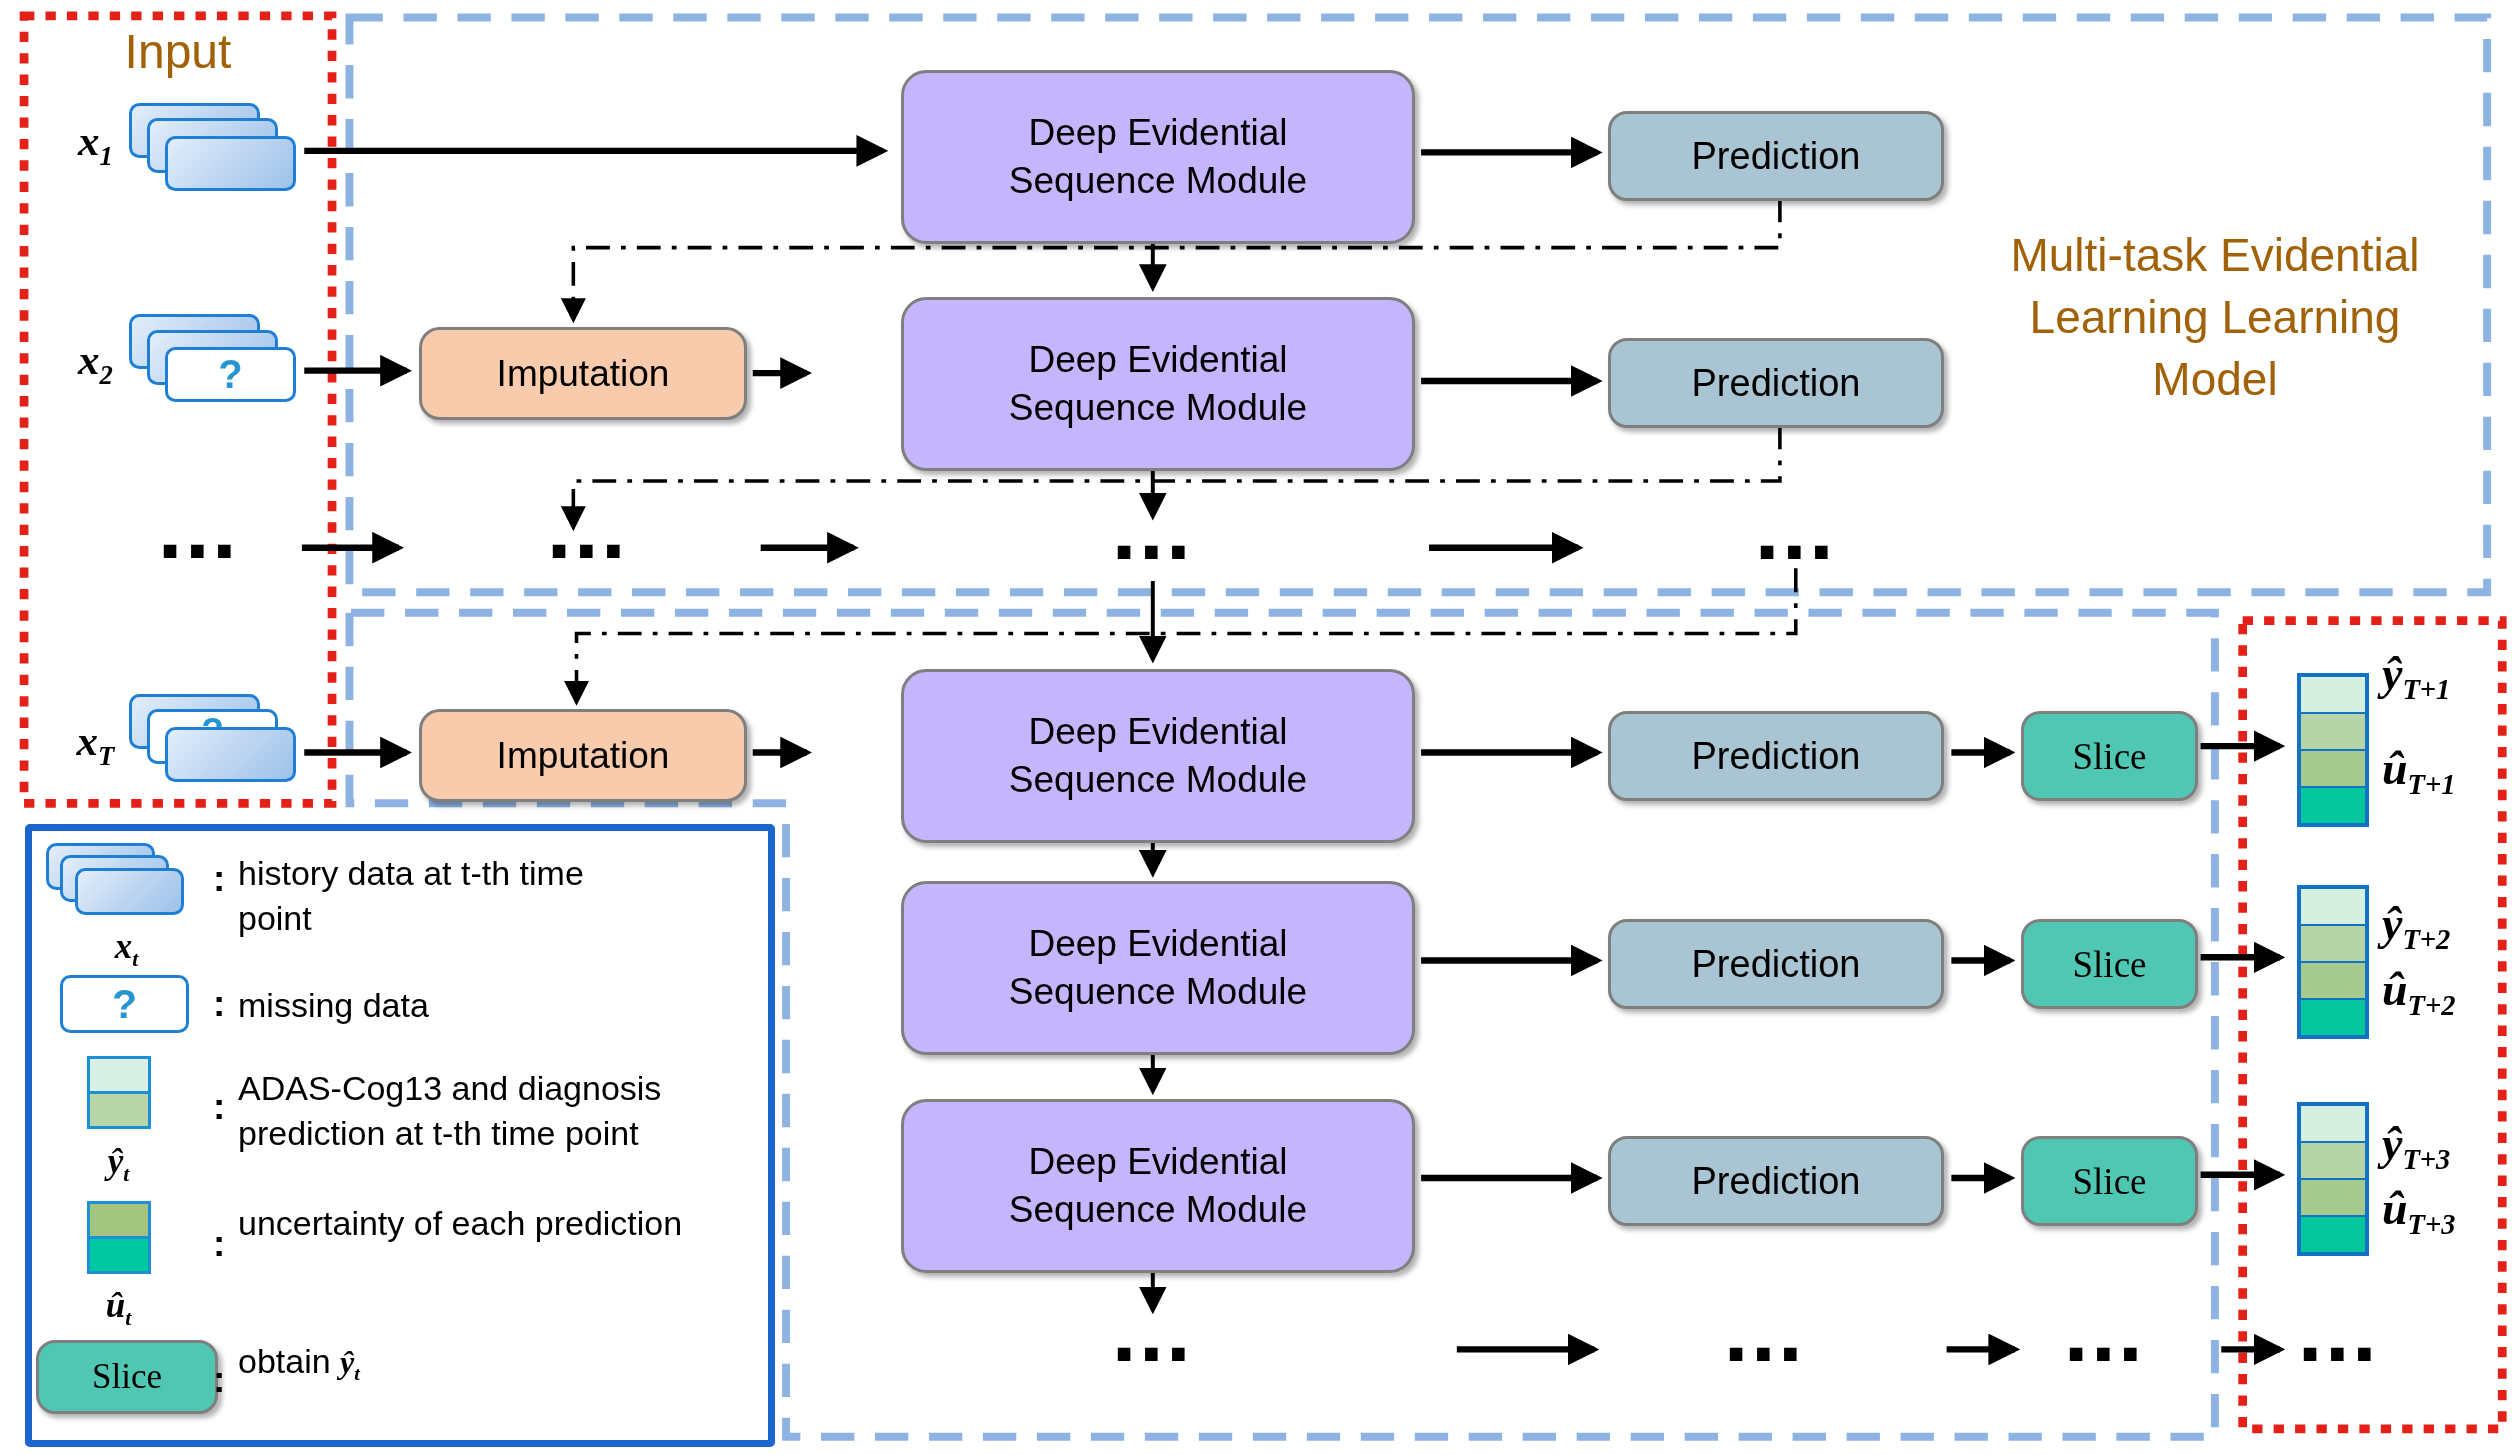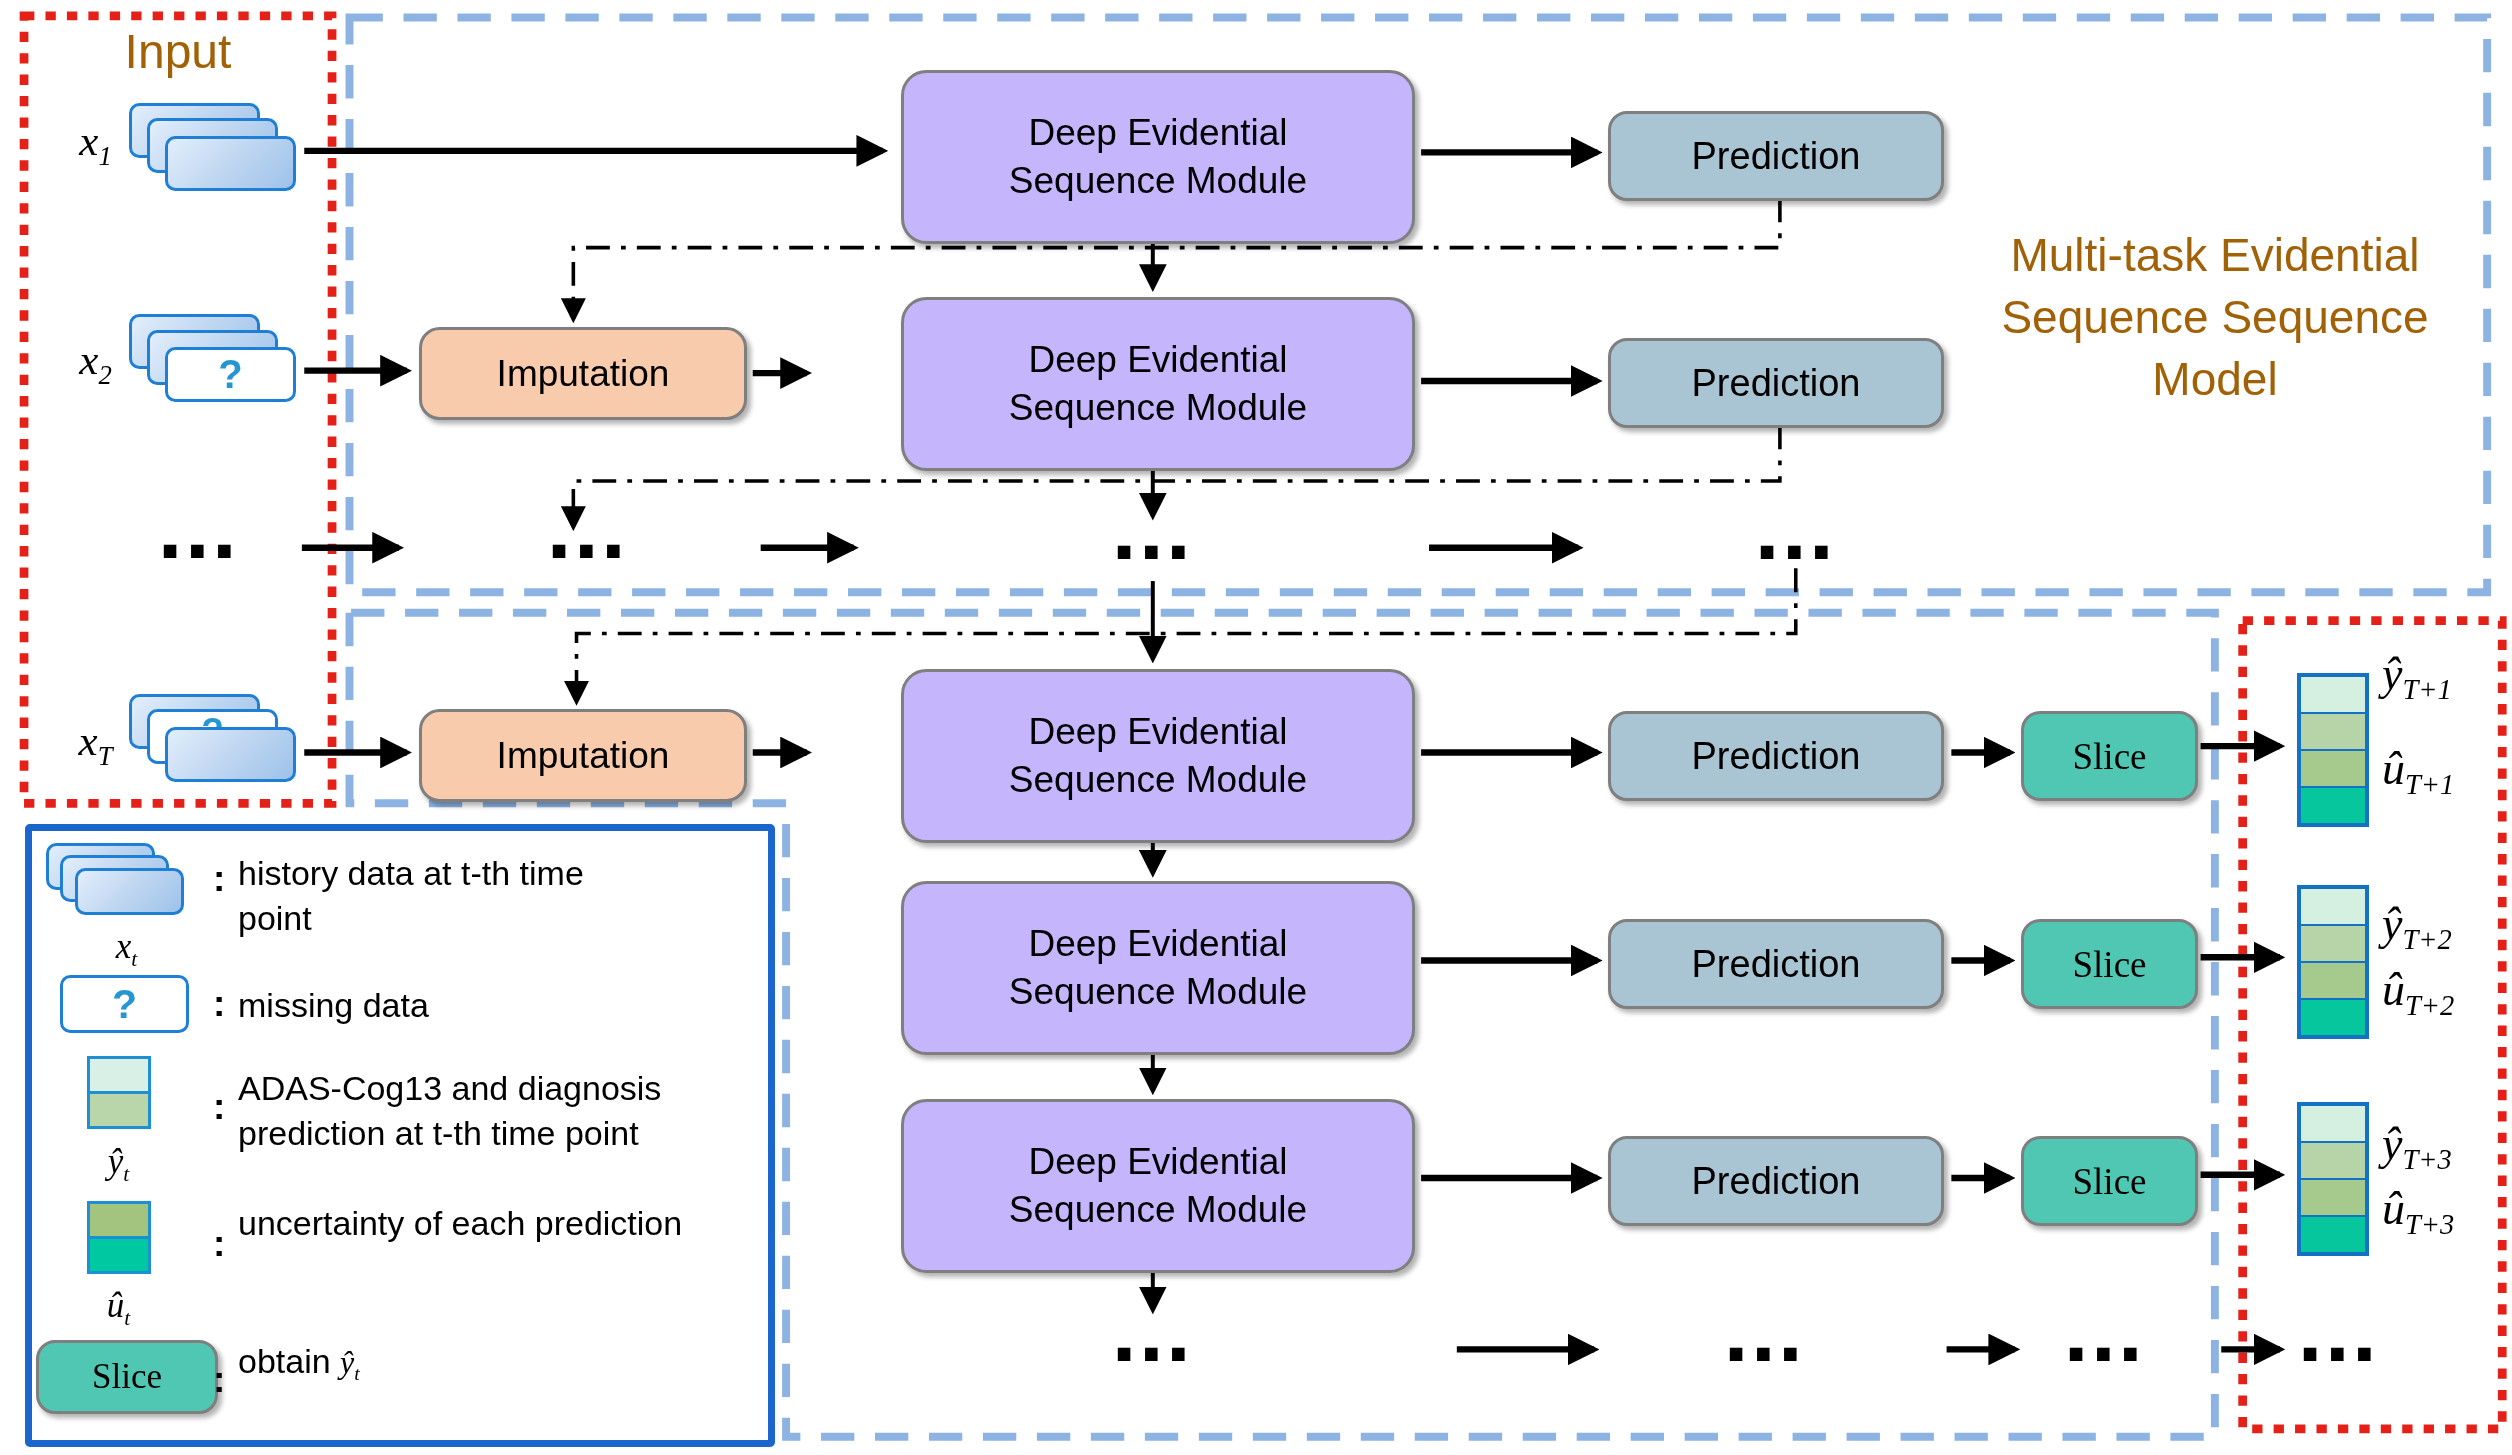--- a/index.html
+++ b/index.html
@@ -20,21 +20,21 @@
   .sliceb{background:#4fc7b2;border-radius:19px;font-family:"Liberation Serif",serif;font-size:37px;}
   .stack{position:absolute;z-index:3;width:64px;height:146px;border:4px solid #1273c4;
          display:flex;flex-direction:column;background:#fff;}
   .stack .cell{flex:1;border-top:2.4px solid #1273c4;}
   .stack .cell:first-child{border-top:none;}
   .card{position:absolute;width:125px;height:49px;border:3.2px solid #1f7fd4;border-radius:10.3px;
         background:linear-gradient(135deg,#e2eefb 0%,#bcd4f0 55%,#9ec2ea 100%);
         display:flex;align-items:center;justify-content:center;}
   .card.missing{background:#fff;}
   .q{color:#2596d1;font-weight:bold;font-family:"Liberation Sans",sans-serif;}
-  .math{font-family:"Liberation Serif",serif;font-style:italic;font-weight:normal;}
+  .math{font-family:"Liberation Serif",serif;font-style:italic;font-weight:bold;}
   .math sub{font-size:0.62em;}
   .redtxt{color:#a16207;font-weight:normal;}
   .dots{position:absolute;z-index:3;width:119px;height:89px;line-height:89px;text-align:center;
         font-weight:bold;font-size:89px;letter-spacing:2.4px;font-family:"Liberation Sans",sans-serif;}
   .outlabel{position:absolute;z-index:3;font-size:46px;height:64px;line-height:64px;}
   .xlabel{position:absolute;z-index:3;width:95px;text-align:center;font-size:43px;height:56px;line-height:56px;}
   #legend-box{position:absolute;z-index:2;left:25.4px;top:824px;width:750px;height:623px;
               background:#fff;border:7.1px solid #1a66cc;border-radius:4.8px;box-sizing:border-box;}
   .legend-text{position:absolute;z-index:3;left:238px;width:532px;font-size:34px;line-height:45px;}
   .legend-colon{position:absolute;z-index:3;left:213px;font-size:37px;font-weight:bold;}
@@ -108,21 +108,21 @@
       <polyline class="fb" points="2242,250 2242,312 722,312 722,402"></polyline>
       <polyline class="fb" points="2242,536 2242,606 722,606 722,664"></polyline>
       <polyline class="fb" points="2262,716 2262,798 726,798 726,884"></polyline>
     </g>
   </svg>
 
   <div class="abs redtxt" style="left:24px;top:24px;width:308px;text-align:center;font-size:48px;z-index:3;">Input</div>
 
   <div class="abs redtxt" style="left:1937px;top:224px;width:556px;text-align:center;font-size:46px;line-height:62px;z-index:3;">
     <div>Multi-task Evidential</div>
-    <div>Sequence Sequence</div>
+    <div>Learning Learning</div>
     <div>Model</div>
   </div>
 
   <div class="abs" style="left:0;top:0;z-index:3;">
     <div class="card" style="left:129px;top:103px;"></div>
     <div class="card" style="left:147px;top:118px;"></div>
     <div class="card" style="left:165px;top:136px;"></div>
   </div>
   <div class="xlabel math" style="left:48px;top:113px;">
     <span>x</span><sub>1</sub>

